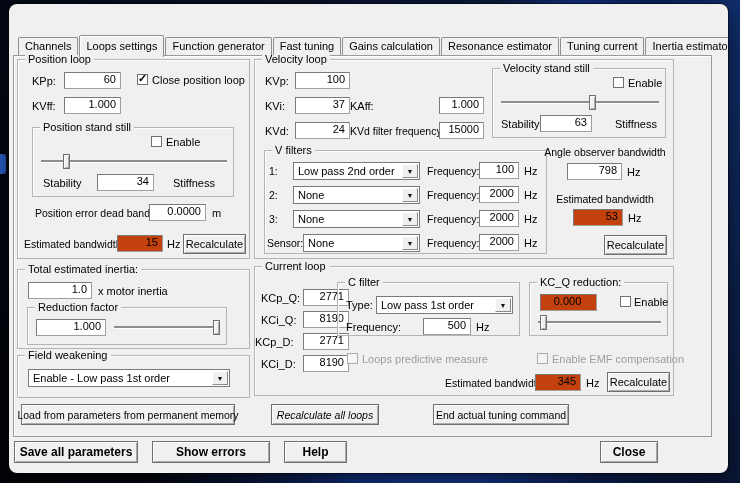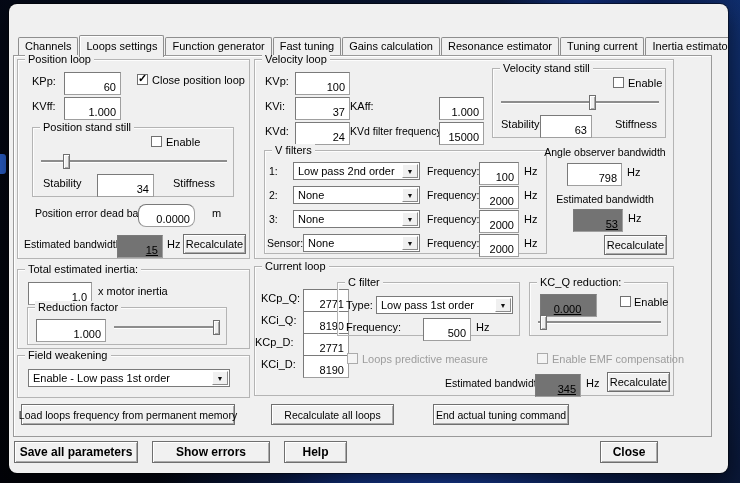--- a/index.html
+++ b/index.html
@@ -37,24 +37,24 @@
   .page { position:absolute; left:4px; top:51px; width:699px; height:382px; background:#f0f0f0;
     border:1px solid #9a9a9a; box-shadow:inset 1px 1px 0 #ffffff; }
 
   .group { position:absolute; border:1px solid #b4b4b4; box-shadow:inset 1px 1px 0 rgba(255,255,255,.85); }
   .glabel { position:absolute; top:-7px; left:7px; background:#f0f0f0; padding:0 3px; white-space:nowrap; font-size:11px; }
 
   .lbl { position:absolute; white-space:nowrap; font-size:11px; }
   .lbl.sm { font-size:10.5px; }
   .lbl.gray { color:#9d9d9d; }
 
-  .field { position:absolute; height:23px; background:#fff; border:1px solid #7a7a7a;
+  .field { position:absolute; height:17px; background:#fff; border:1px solid #7a7a7a;
     border-right-color:#9f9f9f; border-bottom-color:#9f9f9f;
-    font-size:11px; text-align:right; padding:8px 4px 0 2px; line-height:13px; }
-  .field.ro { background:#737373;text-decoration:underline; }
+    font-size:11px; text-align:right; padding:0 4px 0 2px; line-height:13px; }
+  .field.ro { background:#c2410c; }
 
   .btn { position:absolute; background:#f1f1f1; border:1px solid #6f6f6f;
     box-shadow:inset 1px 1px 0 #ffffff, inset -1px -1px 0 #ababab;
     display:flex; align-items:center; justify-content:center; white-space:nowrap; font-size:11px; cursor:default; }
   .btn.sm-text { font-size:10.5px; }
   .btn.bold { font-weight:bold; font-size:12px; }
 
   .combo { position:absolute; height:18px; background:#fff; border:1px solid #7a7a7a; font-size:11px; }
   .combo-text { position:absolute; left:4px; top:2px; white-space:nowrap; }
   .combo-arrow { position:absolute; right:1px; top:1px; bottom:1px; width:16px; background:#f0f0f0;
@@ -111,21 +111,21 @@
         <div class="slider" style="left:8px; top:26px; width:186px;">
           <div class="track"></div>
           <div class="thumb" style="left:12%;"></div>
         </div>
         <div class="lbl" style="left:10px; top:49px;">Stability</div>
         <div class="field" style="left:64px; top:46px; width:57px;">34</div>
         <div class="lbl" style="left:140px; top:49px;">Stiffness</div>
       </div>
 
       <div class="lbl sm" style="left:17px; top:147px;">Position error dead band:</div>
-      <div class="field" style="left:120px; top:144px; width:57px;border-radius:8px;">0.0000</div>
+      <div class="field" style="left:131px; top:144px; width:57px;">0.0000</div>
       <div class="lbl" style="left:194px; top:147px;">m</div>
 
       <div class="lbl sm" style="left:6px; top:178px;">Estimated bandwidth:</div>
       <div class="field ro" style="left:99px; top:175px; width:46px;">15</div>
       <div class="lbl" style="left:149px; top:178px;">Hz</div>
       <div class="btn" style="left:165px; top:174px; width:63px; height:20px;">Recalculate</div>
     </div>
 
     <div class="group" style="left:240px; top:3px; width:420px; height:200px;">
       <div class="glabel">Velocity loop</div>
@@ -266,22 +266,22 @@
       <div class="lbl gray" style="left:107px; top:86px;">Loops predictive measure</div>
       <span class="check disabled" style="left:282px; top:86px;"></span>
       <div class="lbl gray" style="left:297px; top:86px;">Enable EMF compensation</div>
 
       <div class="lbl sm" style="left:190px; top:110px;">Estimated bandwidth:</div>
       <div class="field ro" style="left:280px; top:107px; width:46px;">345</div>
       <div class="lbl" style="left:331px; top:110px;">Hz</div>
       <div class="btn" style="left:352px; top:105px; width:63px; height:20px;">Recalculate</div>
     </div>
 
-    <div class="btn sm-text" style="left:7px; top:348px; width:214px; height:21px;">Load loops frequency from permanent memory</div>
-    <div class="btn sm-text" style="left:257px; top:348px; width:123px; height:21px;">Recalculate all loops</div>
+    <div class="btn sm-text" style="left:7px; top:348px; width:214px; height:21px;">Load from parameters from permanent memory</div>
+    <div class="btn sm-text" style="left:257px; top:348px; width:108px; height:21px;font-style:italic;">Recalculate all loops</div>
     <div class="btn sm-text" style="left:419px; top:348px; width:136px; height:21px;">End actual tuning command</div>
   </div>
 
   <div class="btn bold" style="left:5px; top:437px; width:124px; height:22px;">Save all parameters</div>
   <div class="btn bold" style="left:143px; top:437px; width:118px; height:22px;">Show errors</div>
   <div class="btn bold" style="left:275px; top:437px; width:63px; height:22px;">Help</div>
   <div class="btn bold" style="left:591px; top:437px; width:58px; height:22px;">Close</div>
 </div>
 
 </body></html>

